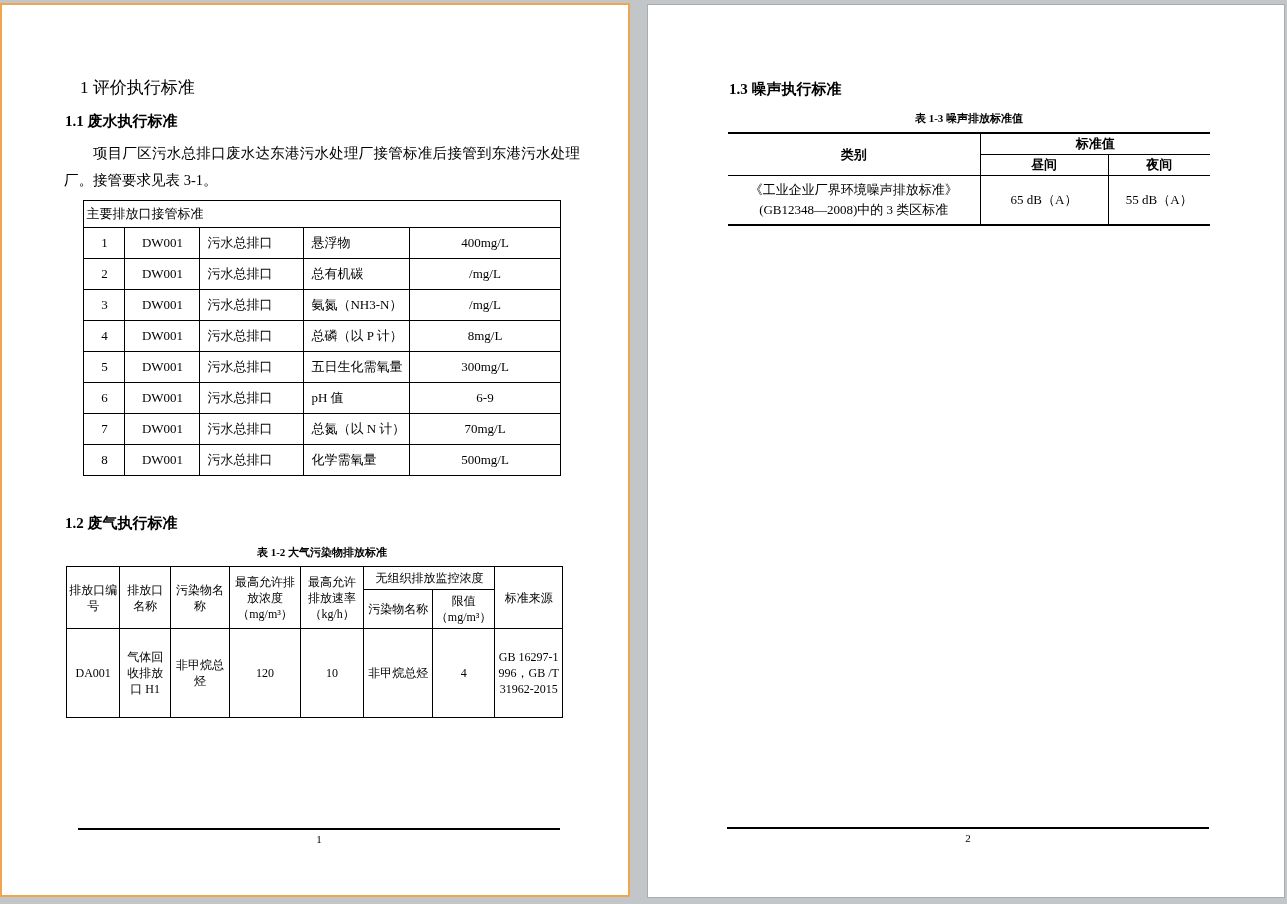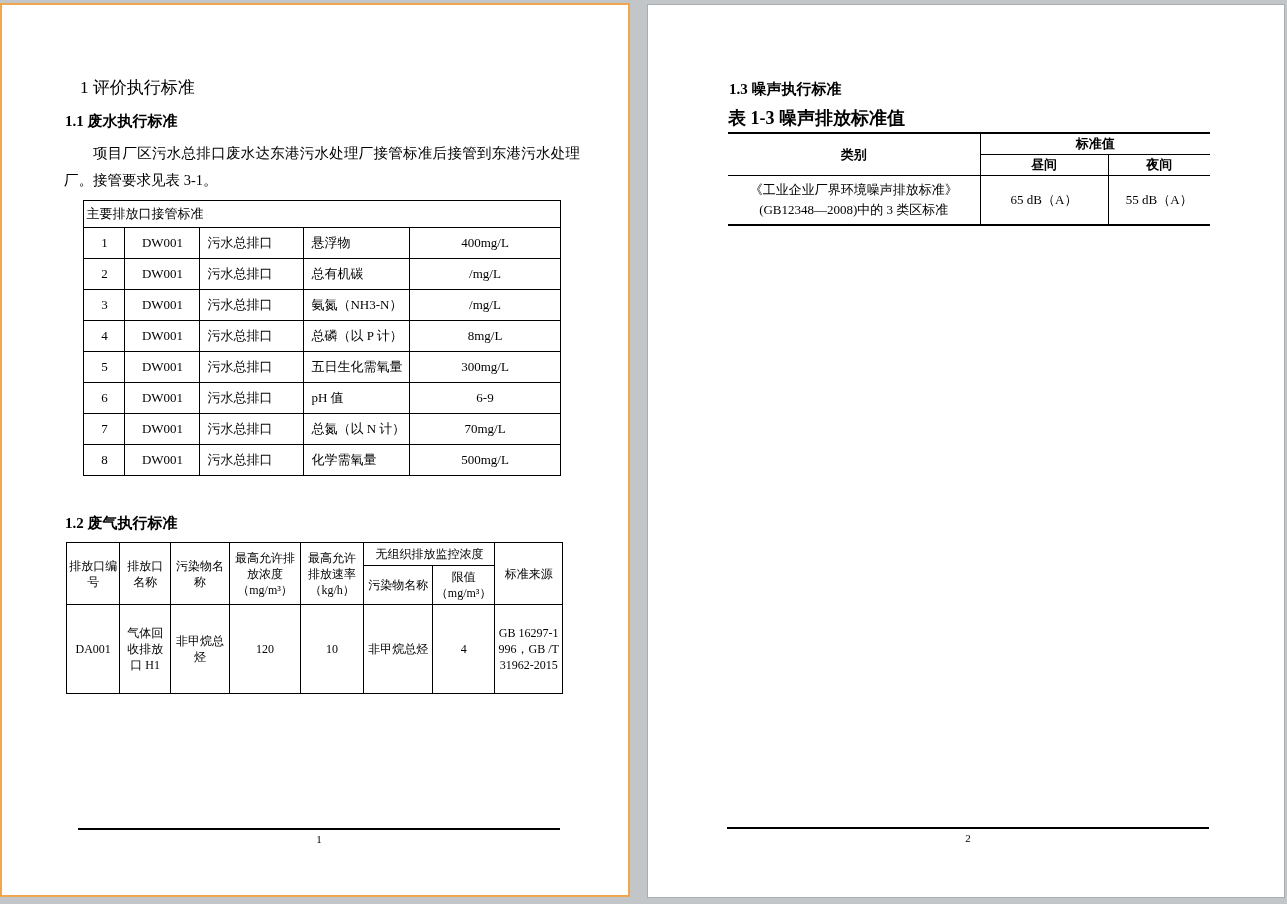--- a/index.html
+++ b/index.html
@@ -12,21 +12,21 @@
   .page{position:absolute;background:#fff;box-sizing:border-box;}
   #page1{left:0;top:3px;width:630px;height:894px;border:2px solid #f0a64f;}
   #page2{left:647px;top:4px;width:638px;height:894px;border:1px solid #a9adaf;}
 
   .c1{padding:72px 48px 0 62px;}
   .c2{padding:74px 74px 0 80px;border-radius:32px;}
 
   h1{font-size:17px;font-weight:normal;margin:0 0 12px 16px;line-height:22px;}
   h2{font-size:15px;font-weight:bold;margin:0 0 9px 1px;line-height:20px;}
   p.body{font-size:14.5px;line-height:27px;margin:0 0 6px 0;text-indent:2em;text-align:justify;}
-  .tcap{font-weight:bold;font-size:18px;margin:5px 0 4px 0;line-height:20px;}
+  .tcap{text-align:center;font-weight:bold;font-size:11px;margin:5px 0 4px 0;line-height:20px;}
 
   table{border-collapse:collapse;table-layout:fixed;}
   th,td{border:1px solid #000;font-weight:normal;vertical-align:middle;overflow:hidden;}
 
   
   .t31{width:476px;margin:0 auto;font-size:13px;}
   .t31 .thead td{height:26px;text-align:left;}
   .t31 td{height:30px;text-align:center;padding:0 2px;}
   .t31 td:nth-child(3),.t31 td:nth-child(4){text-align:left;padding-left:7px;}
 
@@ -134,20 +134,21 @@
             <td>化学需氧量</td>
             <td>500mg/L</td>
           </tr>
         </tbody>
     </table>
 
     <section class="s12">
       <h2>1.2 废气执行标准</h2>
     </section>
 
+    <div class="tcap">表 1-2 大气污染物排放标准</div>
     <table class="t12">
       <colgroup>
         <col style="width:53px">
           <col style="width:50px">
           <col style="width:59px">
           <col style="width:70px">
         <col style="width:63px">
           <col style="width:68px">
           <col style="width:62px">
           <col style="width:67px">

